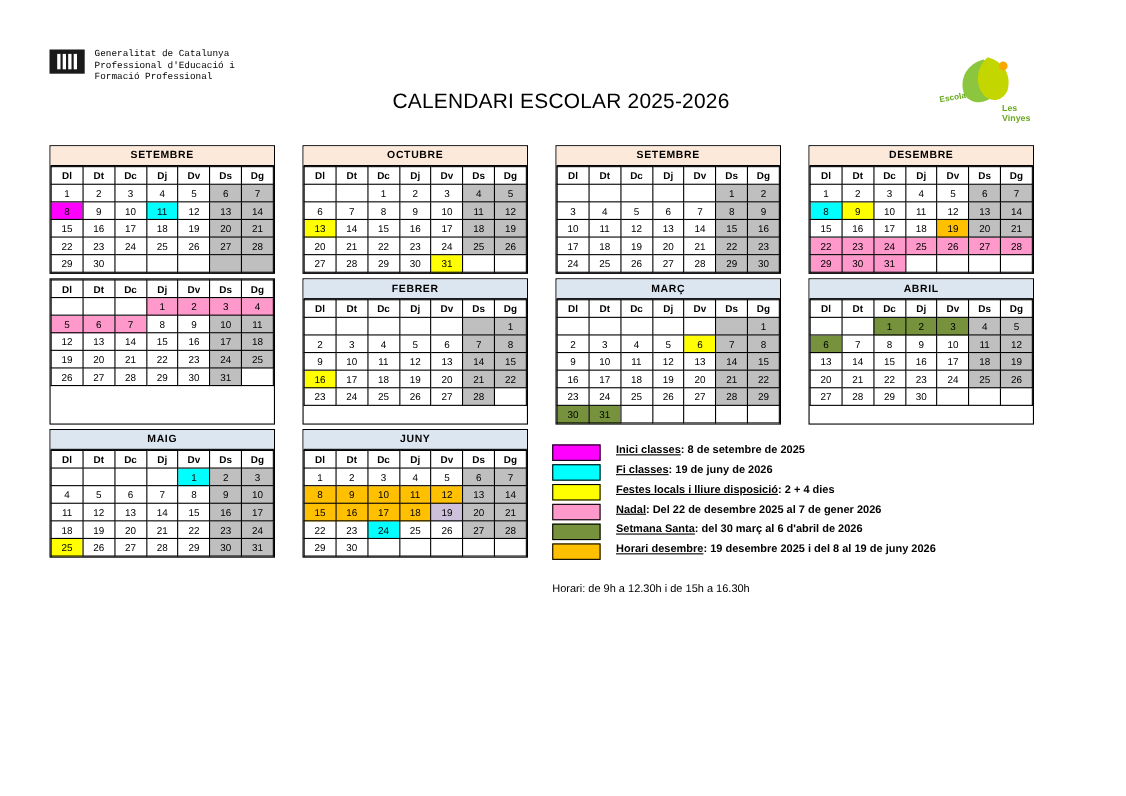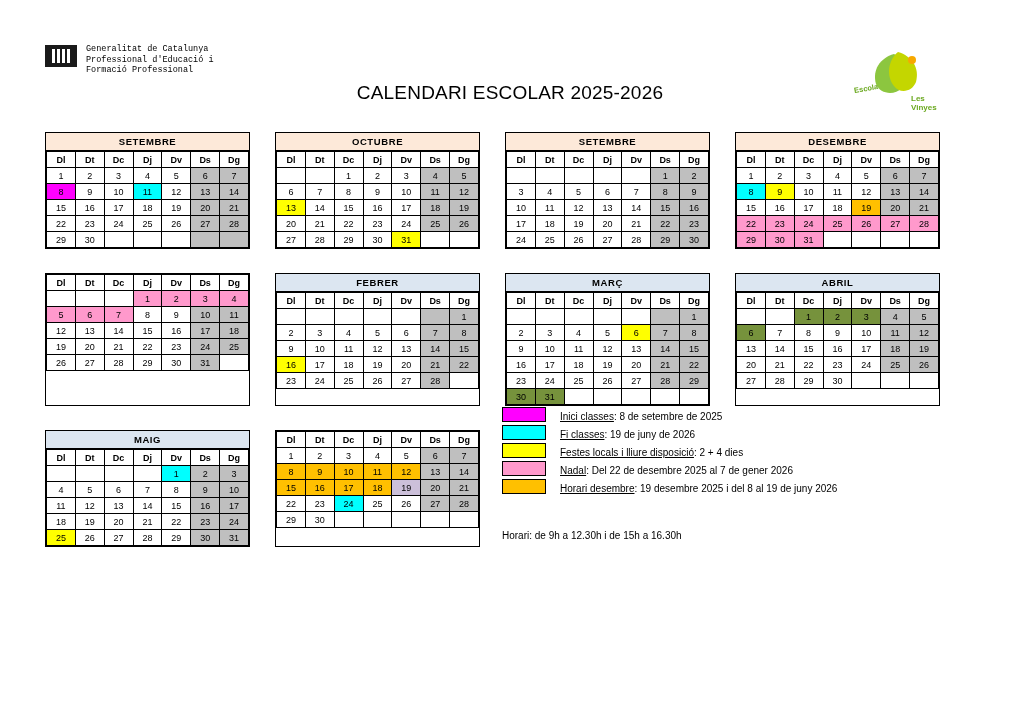--- a/index.html
+++ b/index.html
@@ -28,21 +28,21 @@
   .school-logo{position:absolute;right:90px;top:50px;width:80px;height:62px;}
   .school-logo .txt{
     position:absolute;left:0;top:34px;font-size:7.5px;color:#6aa81e;font-weight:bold;
     transform:rotate(-10deg);
   }
   .school-logo .txt2{
     position:absolute;left:25px;top:44px;font-size:8px;color:#6aa81e;font-weight:bold;margin-left:32px;
   }
   
   .months{position:absolute;left:45px;top:132px;width:940px;}
-  .row{display:flex;gap:25px;margin-bottom:24px;}
+  .row{display:flex;gap:25px;margin-bottom:4px;}
   .month{width:205px;border:1px solid #000;box-sizing:border-box;}
   .month-name{
     text-align:center;font-size:9.5px;font-weight:bold;letter-spacing:.6px;
     border-bottom:1px solid #000;padding:3px 0 3px;background:#ffffff;
   }
   table.cal{border-collapse:collapse;width:100%;table-layout:fixed;}
   table.cal th, table.cal td{
     border:1px solid #000;height:15px;font-size:9px;text-align:center;
     font-weight:normal;padding:0;
   }
@@ -55,21 +55,21 @@
   .c-yellow{background:#ffff00;}
   .c-pink{background:#ff99cc;}
   .c-green{background:#76923c;}
   .c-orange{background:#ffc000;}
   .c-violet{background:#ccc0da;}
   
   .h-beige{background:#fde9d9;}
   .h-blue{background:#dce6f1;}
   
   .legend{position:absolute;left:502px;top:404px;width:470px;}
-  .legend-row{display:flex;align-items:flex-end;height:18px;}
+  .legend-row{display:flex;align-items:flex-start;height:18px;font-weight:bold;}
   .swatch{width:44px;height:15px;border:1px solid #000;margin-right:14px;box-sizing:border-box;}
   .legend-text{font-size:10px;}
   .legend-text u{text-decoration:underline;}
   .schedule{position:absolute;left:502px;top:530px;font-size:10px;}
 </style>
 </head>
 <body>
 
 <div class="logo-gencat">
   <i></i>
@@ -670,20 +670,21 @@
               <td>27</td>
               <td>28</td>
               <td>29</td>
               <td class="c-gray">30</td>
               <td class="c-gray">31</td>
             </tr>
           </tbody>
         </table>
       </div>
       <div class="month">
+        <div class="month-name h-blue">JUNY</div>
         <table class="cal">
           <thead>
             <tr>
               <th>Dl</th>
               <th>Dt</th>
               <th>Dc</th>
               <th>Dj</th>
               <th>Dv</th>
               <th>Ds</th>
               <th>Dg</th>
@@ -752,17 +753,21 @@
     </div>
     <div class="legend-row">
       <span class="swatch" style="background: rgb(255, 255, 0);"></span>
       <span class="legend-text"><u>Festes locals i  lliure disposició</u><span>:  2 + 4 dies</span></span>
     </div>
     <div class="legend-row">
       <span class="swatch" style="background: rgb(255, 153, 204);"></span>
       <span class="legend-text"><u>Nadal</u><span>:  Del 22 de desembre 2025 al 7 de gener 2026</span></span>
     </div>
     <div class="legend-row">
+      <span class="swatch" style="background: rgb(118, 146, 60);"></span>
+      <span class="legend-text"><u>Setmana Santa</u><span>: del 30 març al 6 d'abril de 2026</span></span>
+    </div>
+    <div class="legend-row">
       <span class="swatch" style="background: rgb(255, 192, 0);"></span>
       <span class="legend-text"><u>Horari desembre</u><span>: 19 desembre 2025 i del 8 al 19 de juny 2026</span></span>
     </div>
   </div>
 <div class="schedule">Horari: de 9h a 12.30h i de 15h a 16.30h</div>
 
 </body></html>

